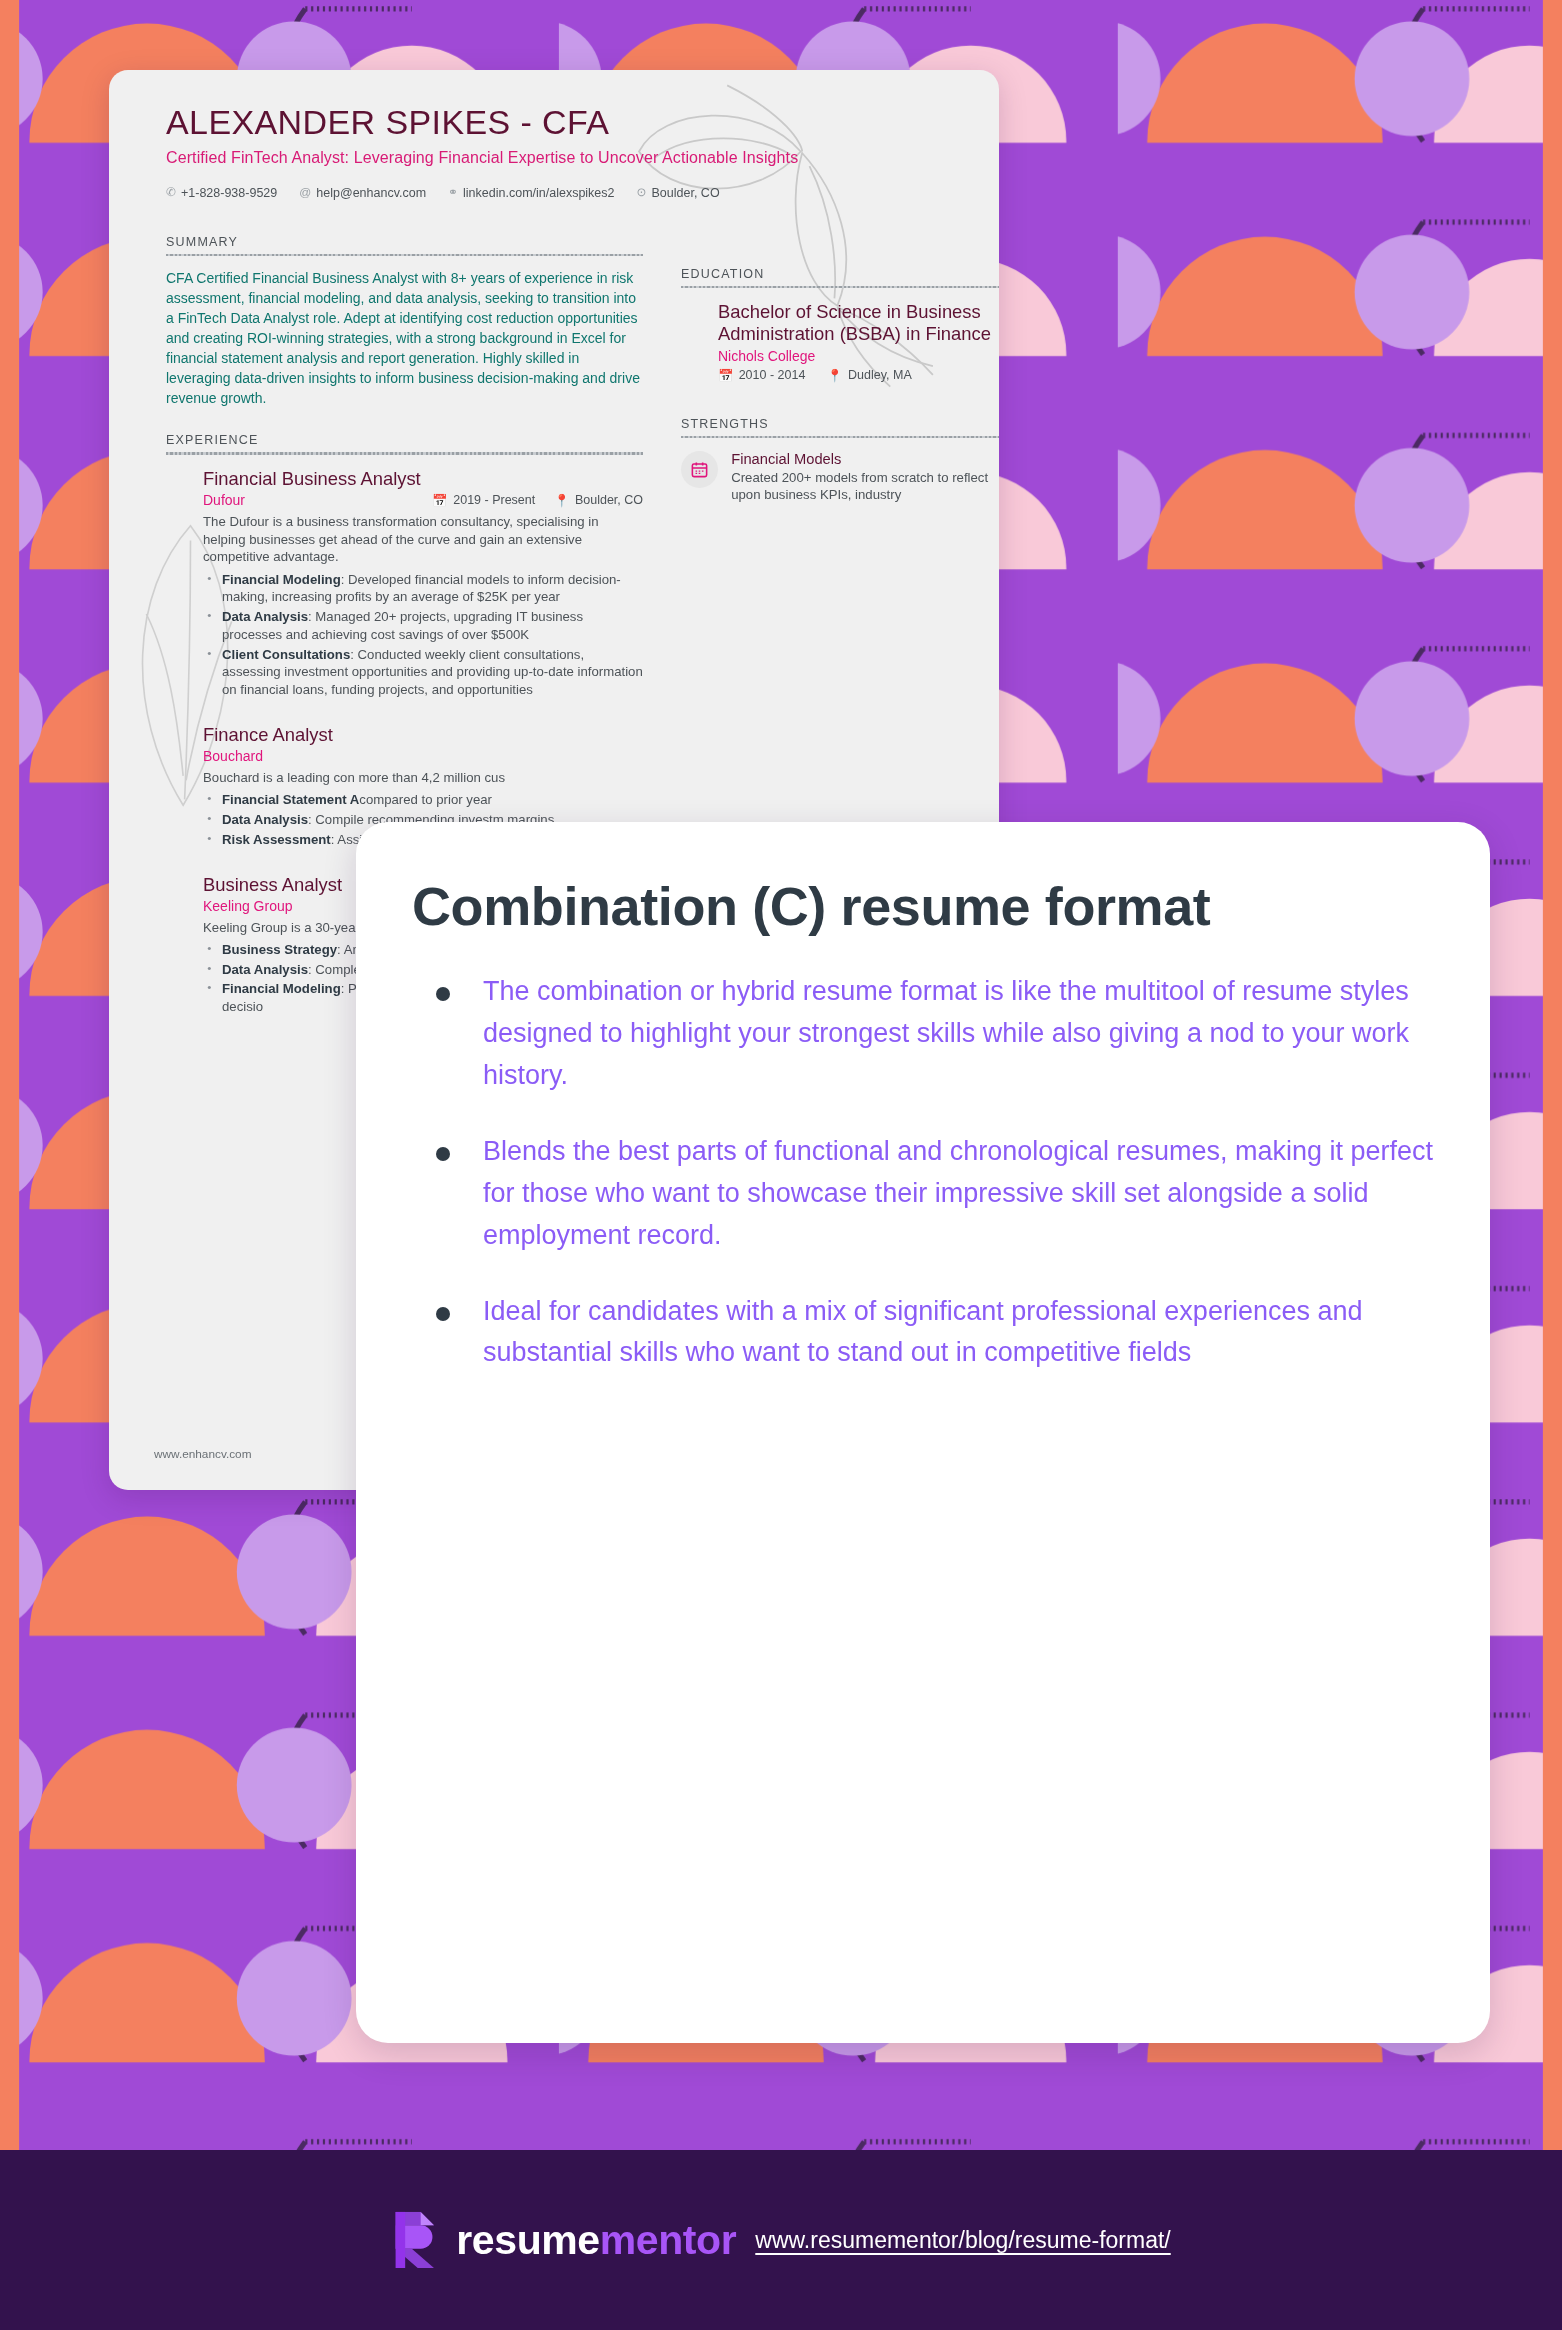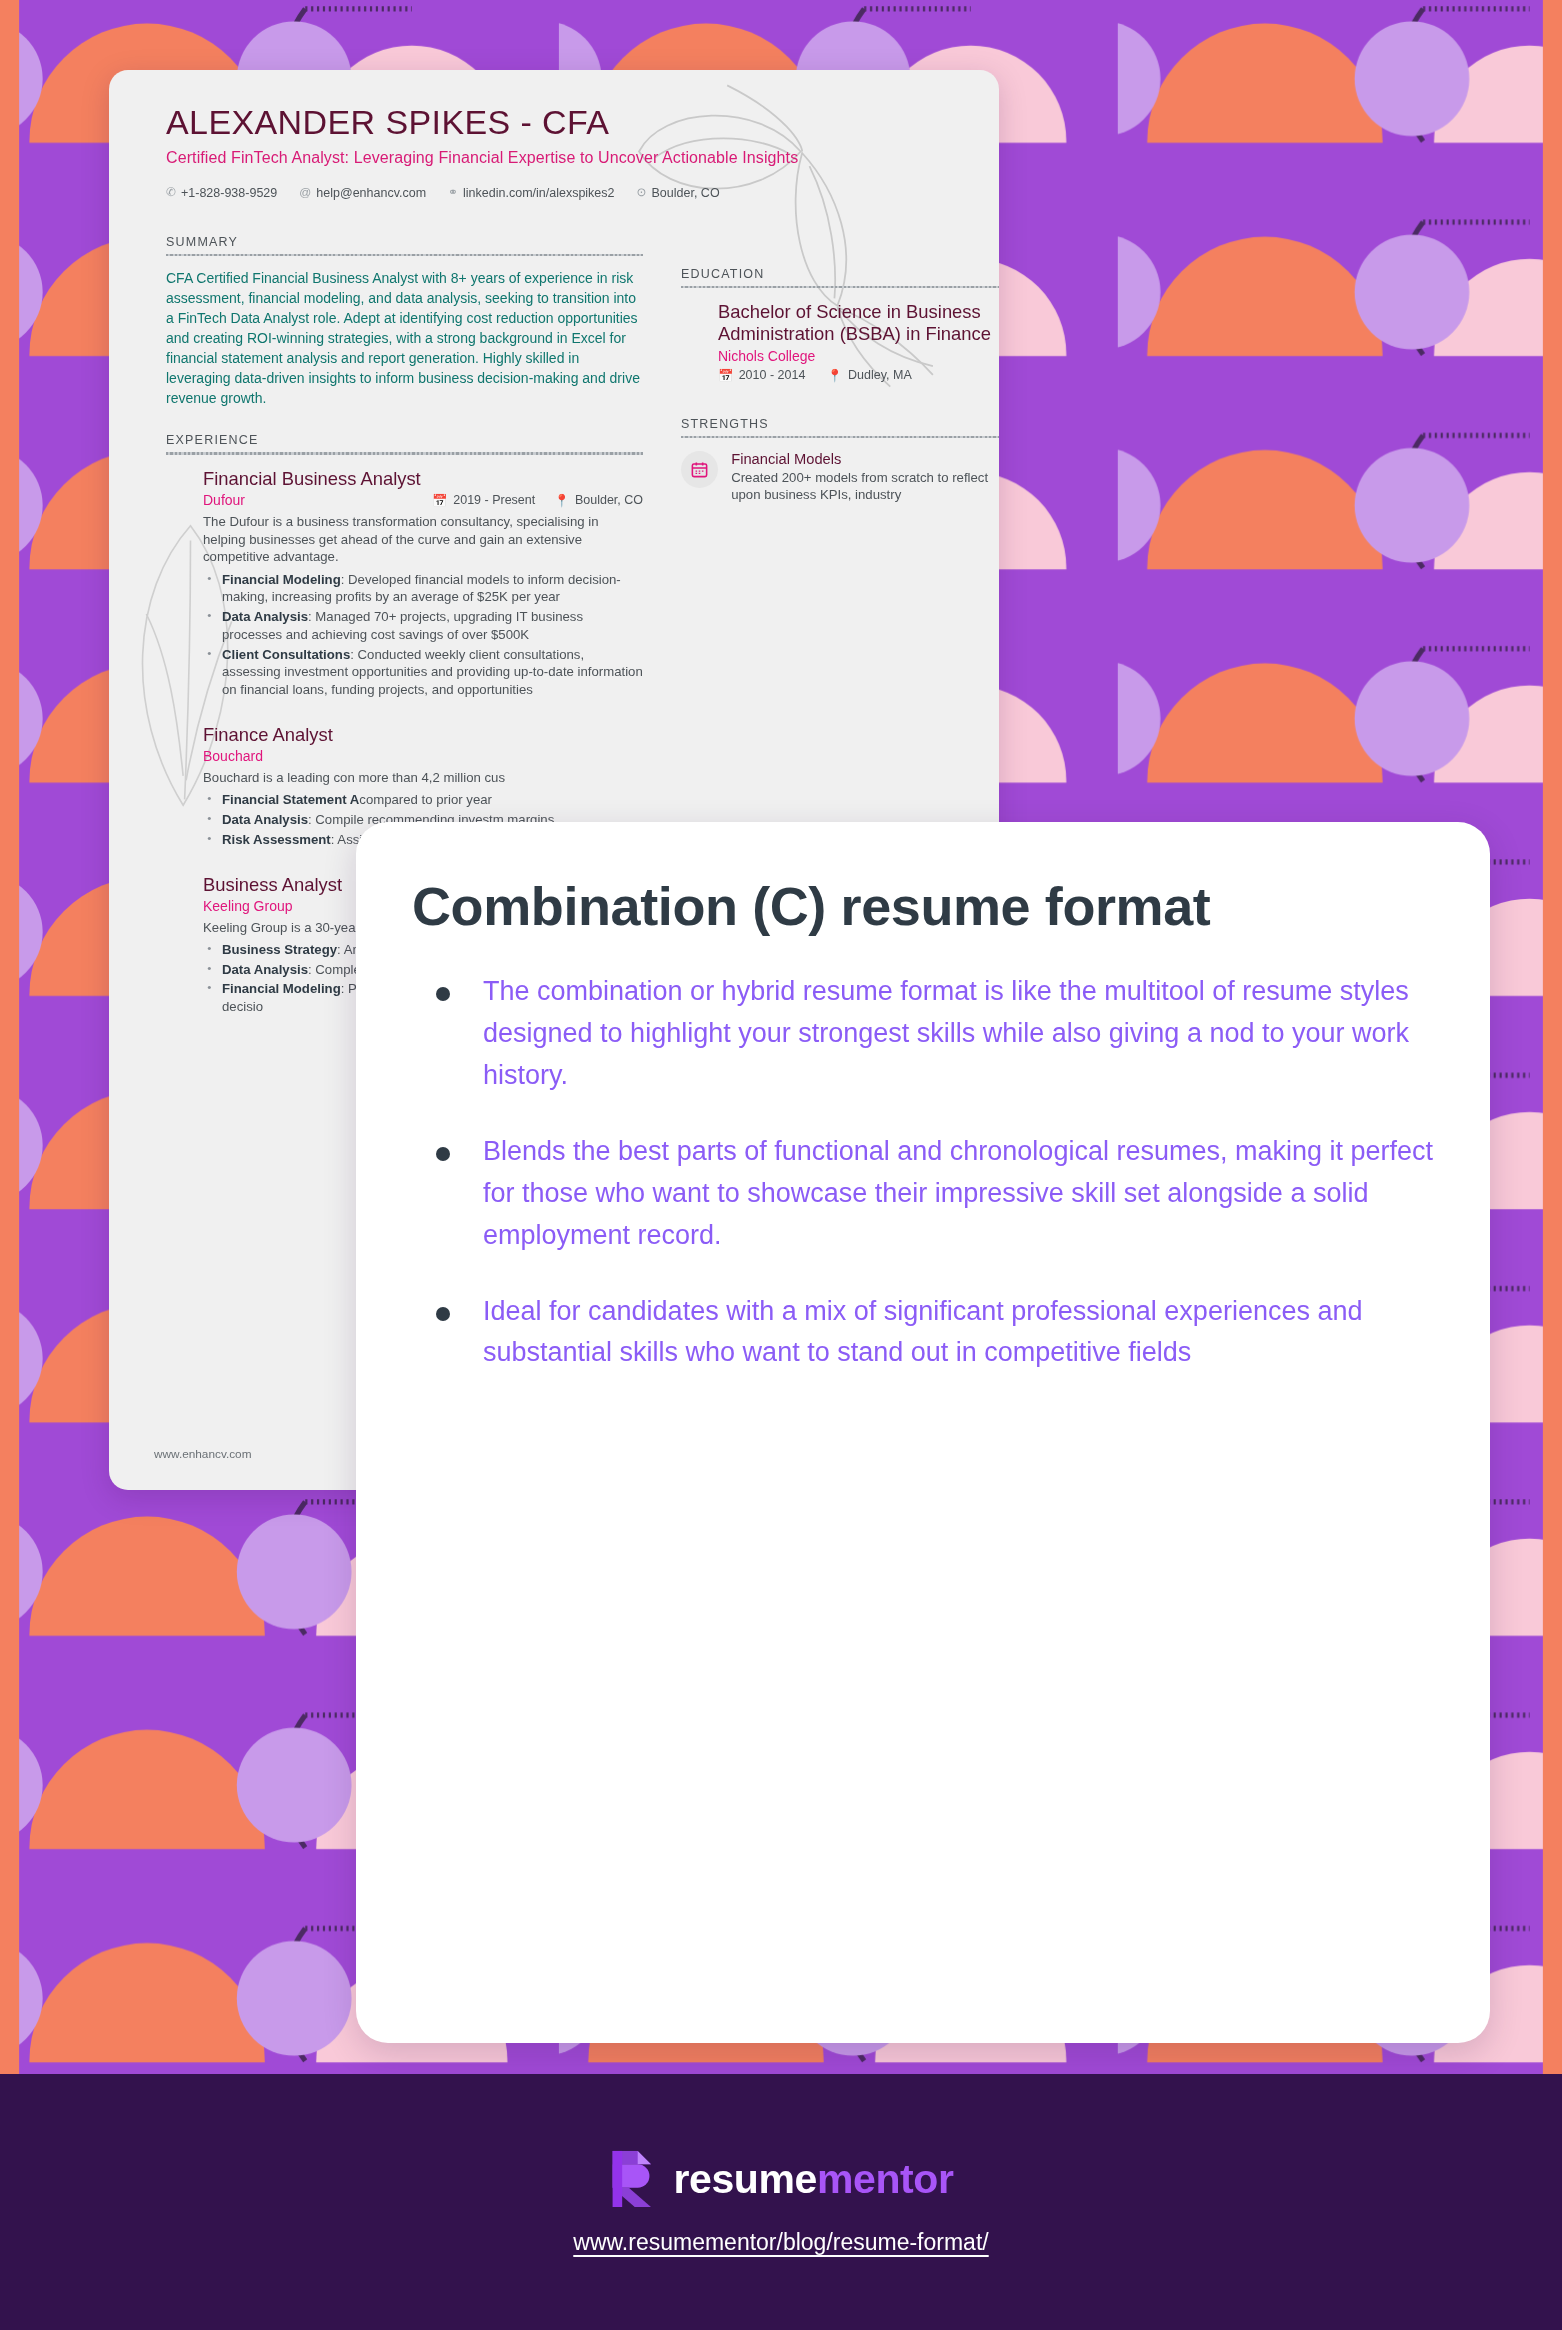--- a/index.html
+++ b/index.html
@@ -124,23 +124,23 @@
   }
   #info-list li:before{
     content:"";
     position:absolute; left:23.5px; top:16px;
     width:14px; height:14px; border-radius:50%;
     background:#2f3b45;
   }
 
   
   #footer{
-    position:absolute; left:0; right:0; bottom:0; height:256px;
+    position:absolute; left:0; right:0; bottom:0; height:180px;
     background:#33124d; z-index:4;
-    display:flex; flex-direction:column; align-items:center;
+    display:flex; flex-direction:row; align-items:center;
     justify-content:center; gap:19px;
   }
   #brand{ display:flex; align-items:center; gap:16px; }
   #brand-text{ font-size:41px; font-weight:700; letter-spacing:-0.4px; line-height:1; }
   #brand-text .w{ color:#ffffff; }
   #brand-text .p{ color:#a855f7; }
   #footer-url{
     font-size:23px; color:#ffffff;
     text-decoration:underline; text-underline-offset:5.1px;
   }
@@ -249,21 +249,21 @@
                 </span>
                 <span class="f">
                   <span>📍</span>
                   <span>Boulder, CO</span>
                 </span>
               </span>
             </div>
             <div class="entry-desc">The Dufour is a business transformation consultancy, specialising in helping businesses get ahead of the curve and gain an extensive competitive advantage.</div>
             <ul class="entry-list">
               <li><b>Financial Modeling</b><span>: Developed financial models to inform decision-making, increasing profits by an average of $25K per year</span></li>
-              <li><b>Data Analysis</b><span>: Managed 70+ projects, upgrading IT business processes and achieving cost savings of over $500K</span></li>
+              <li><b>Data Analysis</b><span>: Managed 20+ projects, upgrading IT business processes and achieving cost savings of over $500K</span></li>
               <li><b>Client Consultations</b><span>: Conducted weekly client consultations, assessing investment opportunities and providing up-to-date information on financial loans, funding projects, and opportunities</span></li>
             </ul>
           </div>
 
           <div class="entry" style="margin-top:25px;">
             <div class="entry-title">Finance Analyst</div>
             <div class="entry-meta">
               <span class="entry-company">Bouchard</span>
             </div>
             <div class="entry-desc">Bouchard is a leading con more than 4,2 million cus</div>

